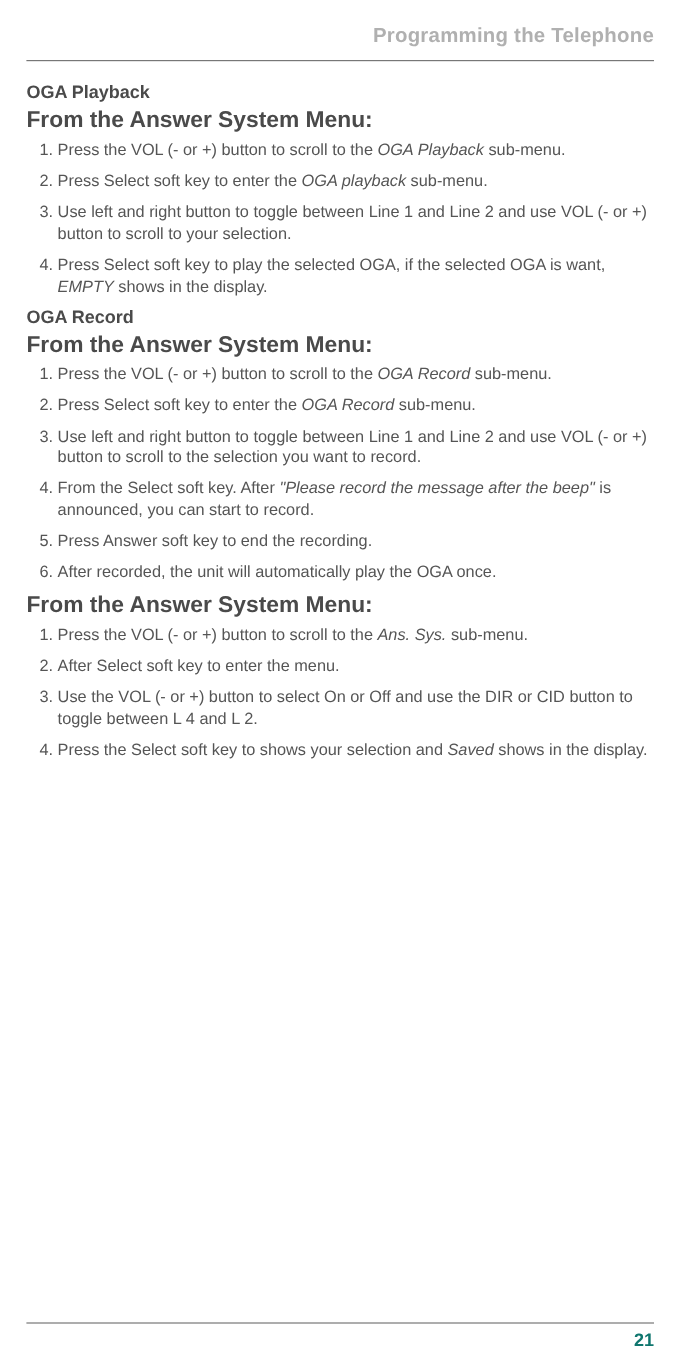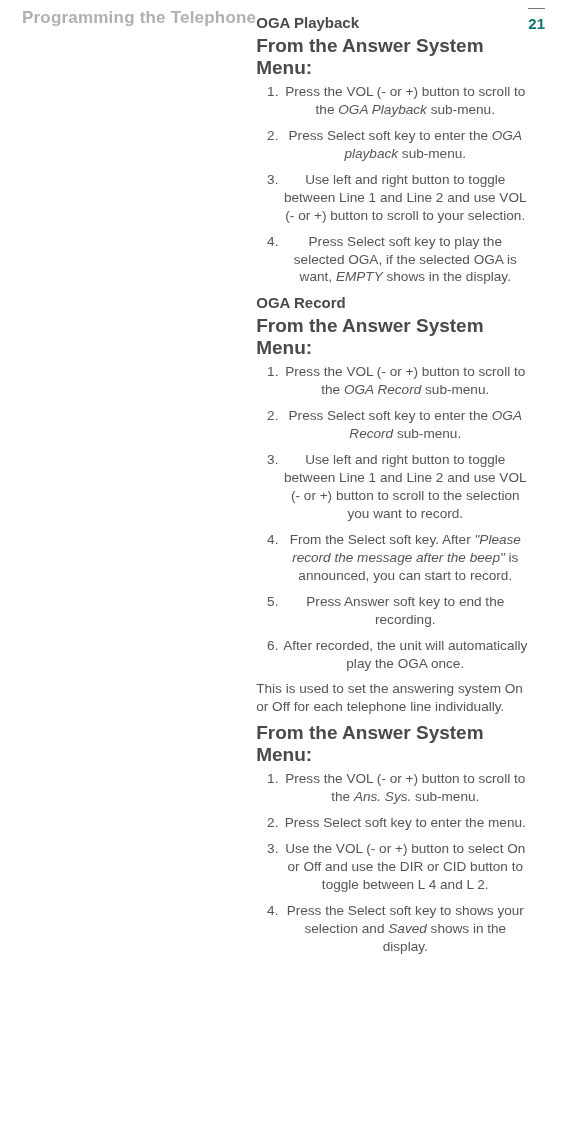--- a/index.html
+++ b/index.html
@@ -7,25 +7,25 @@
       margin: 0;
       padding: 0;
       width: 567px;
       height: 1136px;
       color: #4a4a4a;
       background: #fff;
       box-sizing: border-box;
       position: relative;
     }
     .page {
-      padding: 8px 22px 10px 22px;
+      padding: 20px 22px 10px 22px;
       box-sizing: border-box;
       height: 100%;
       display: flex;
-      flex-direction: row;
+      flex-direction: column;
     }
     .page-header {
       text-align: right;
       font-size: 17px;
       font-weight: 700;
       color: #b0b0b0;
       letter-spacing: 0.2px;
       padding-bottom: 4px;
     }
     .rule {
@@ -45,21 +45,20 @@
       font-weight: 700;
       font-size: 19px;
       color: #4a4a4a;
       margin-top: 4px;
       margin-bottom: 4px;
     }
     ol {
       list-style: decimal;
       margin: 2px 0 6px 0;
       padding-left: 26px;
-      text-align: center;
     }
     li {
       font-size: 13.6px;
       line-height: 1.32;
       color: #555;
       margin-bottom: 8px;
     }
     .para {
       font-size: 13.6px;
       line-height: 1.32;
@@ -97,24 +96,23 @@
     <div class="sub-title">From the Answer System Menu:</div>
     <ol>
       <li><span>Press the VOL (- or +) button to scroll to the </span><span class="italic">OGA Record</span><span> sub-menu.</span></li>
       <li><span>Press Select soft key to enter the </span><span class="italic">OGA Record</span><span> sub-menu.</span></li>
       <li><span>Use left and right button to toggle between Line 1 and Line 2 and use VOL (- or +) button to scroll to the selection you want to record.</span><span class="italic"></span><span></span></li>
       <li><span>From the Select soft key. After </span><span class="italic">"Please record the message after the beep"</span><span> is announced, you can start to record.</span></li>
       <li><span>Press Answer soft key to end the recording.</span><span class="italic"></span><span></span></li>
       <li><span>After recorded, the unit will automatically play the OGA once.</span><span class="italic"></span><span></span></li>
     </ol>
 
-    <div class="para">This is used to set the answering system On or Off for each telephone line individually.</div>
     <div class="sub-title">From the Answer System Menu:</div>
     <ol>
       <li><span>Press the VOL (- or +) button to scroll to the </span><span class="italic">Ans. Sys.</span><span> sub-menu.</span></li>
-      <li><span>Press Select soft key to enter the menu.</span><span class="italic"></span><span></span></li>
+      <li><span>After Select soft key to enter the menu.</span><span class="italic"></span><span></span></li>
       <li><span>Use the VOL (- or +) button to select On or Off and use the DIR or CID button to toggle between L 4 and L 2.</span><span class="italic"></span><span></span></li>
       <li><span>Press the Select soft key to shows your selection and </span><span class="italic">Saved</span><span> shows in the display.</span></li>
     </ol>
 
   </div>
   <div class="footer">21</div>
 </div>
 
 </body></html>

